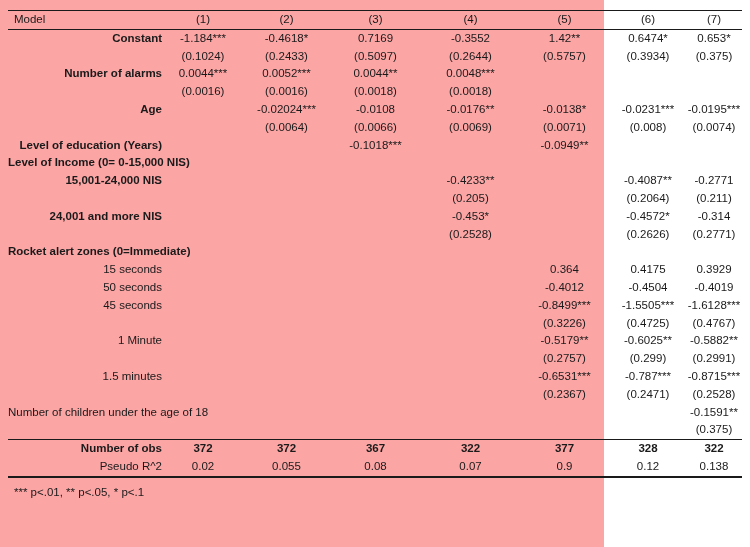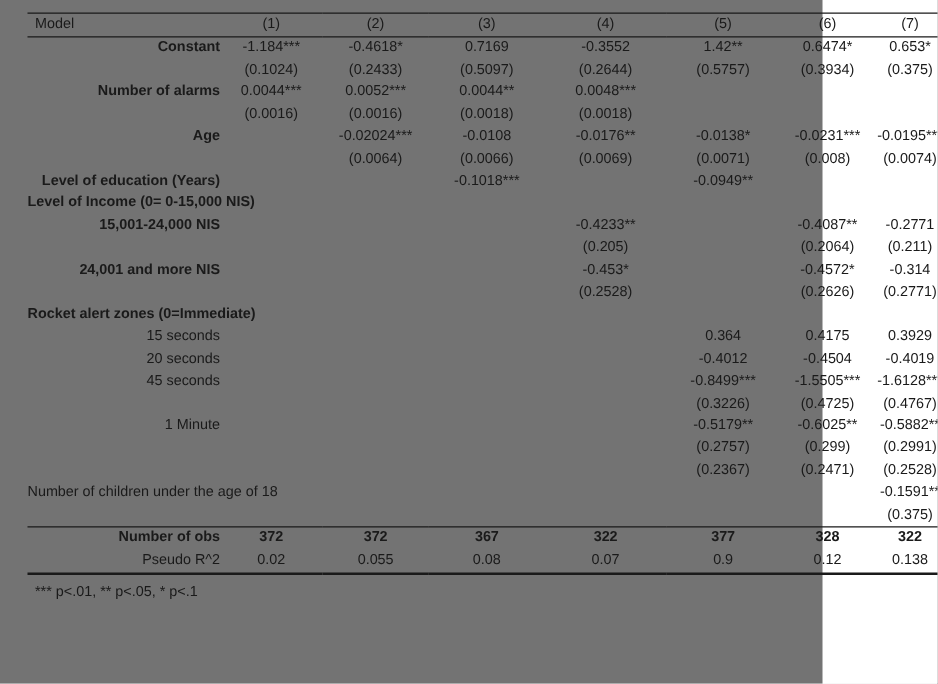--- a/index.html
+++ b/index.html
@@ -5,26 +5,26 @@
   html, body {
     margin: 0;
     padding: 0;
     background: #ffffff;
     width: 750px;
     height: 547px;
     font-family: "Liberation Sans", "DejaVu Sans", sans-serif;
     color: #1a1a1a;
   }
   .page {
-    width: 658px;
+    width: 604px;
     height: 547px;
-    background: #737373;
+    background: #fca5a5;
     box-sizing: border-box;
     padding-top: 10px;
-    padding-left: 22px;
+    padding-left: 8px;
   }
   table.reg {
     border-collapse: collapse;
     table-layout: fixed;
     width: 734px;
     border-top: 1.4px solid #1a1a1a;
     border-bottom: 2px solid #1a1a1a;
   }
   table.reg td, table.reg th {
     padding: 0;
@@ -235,21 +235,21 @@
           <td class="label">15 seconds</td>
           <td class="val"></td>
           <td class="val"></td>
           <td class="val"></td>
           <td class="val"></td>
           <td class="val">0.364</td>
           <td class="val">0.4175</td>
           <td class="val">0.3929</td>
         </tr>
         <tr>
-          <td class="label">20 seconds</td>
+          <td class="label">50 seconds</td>
           <td class="val"></td>
           <td class="val"></td>
           <td class="val"></td>
           <td class="val"></td>
           <td class="val">-0.4012</td>
           <td class="val">-0.4504</td>
           <td class="val">-0.4019</td>
         </tr>
         <tr>
           <td class="label">45 seconds</td>
@@ -283,20 +283,30 @@
         </tr>
         <tr>
           <td class="label"></td>
           <td class="val"></td>
           <td class="val"></td>
           <td class="val"></td>
           <td class="val"></td>
           <td class="val">(0.2757)</td>
           <td class="val">(0.299)</td>
           <td class="val">(0.2991)</td>
+        </tr>
+        <tr>
+          <td class="label">1.5 minutes</td>
+          <td class="val"></td>
+          <td class="val"></td>
+          <td class="val"></td>
+          <td class="val"></td>
+          <td class="val">-0.6531***</td>
+          <td class="val">-0.787***</td>
+          <td class="val">-0.8715***</td>
         </tr>
         <tr>
           <td class="label"></td>
           <td class="val"></td>
           <td class="val"></td>
           <td class="val"></td>
           <td class="val"></td>
           <td class="val">(0.2367)</td>
           <td class="val">(0.2471)</td>
           <td class="val">(0.2528)</td>

